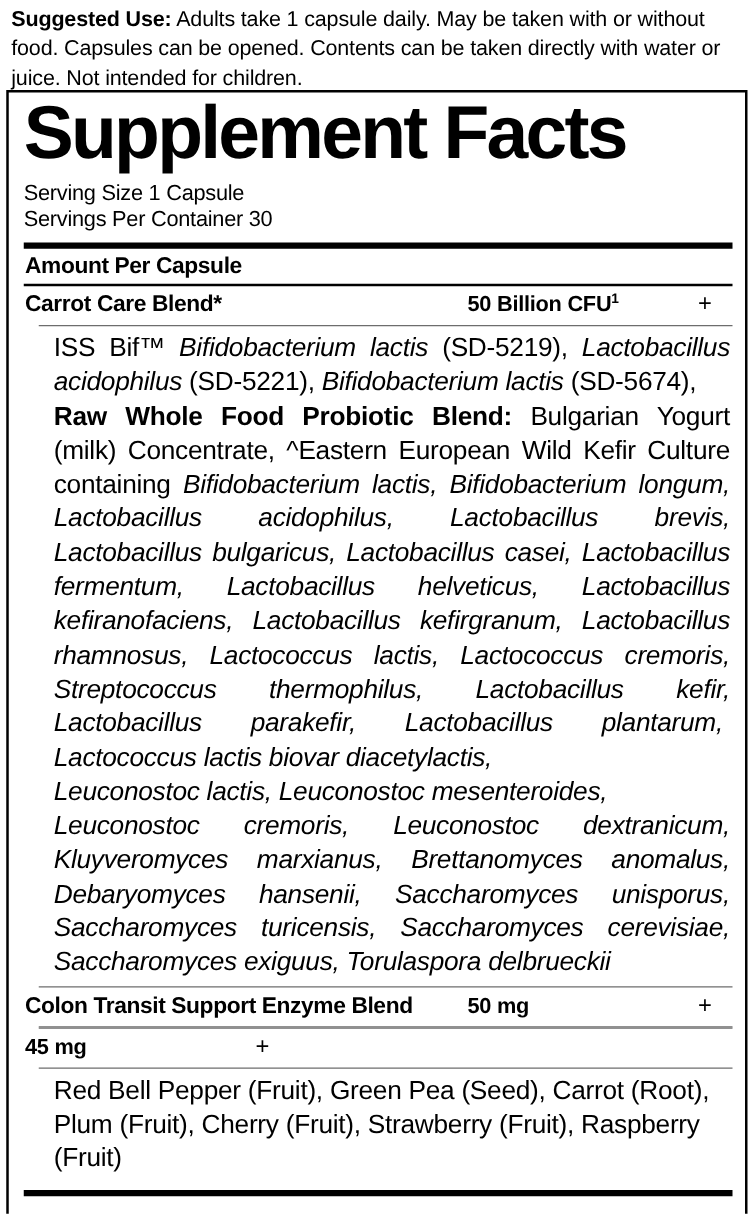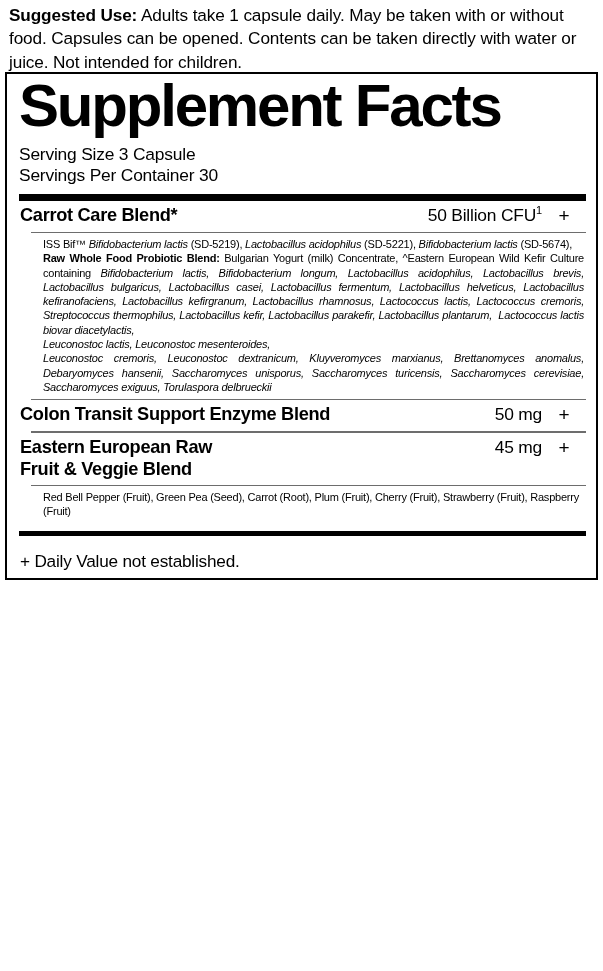--- a/index.html
+++ b/index.html
@@ -86,42 +86,42 @@
   }
   .blend-name {
     font-size: 18.2px;
     font-weight: 700;
     letter-spacing: -0.3px;
     line-height: 1.18;
     flex: 1 1 auto;
   }
   .blend-amount {
     font-size: 17.4px;
-    font-weight: 400;
+    font-weight: 700;
     letter-spacing: -0.2px;
     width: 168px;
-    text-align: right;
+    text-align: left;
     flex: 0 0 168px;
   }
   .blend-amount sup {
     font-size: 11px;
     vertical-align: super;
     line-height: 0;
   }
   .blend-dv {
     font-size: 19px;
     font-weight: 400;
     width: 44px;
     text-align: center;
     flex: 0 0 44px;
   }
 
   
   .detail {
-    font-size: 11px;
+    font-size: 21px;
     line-height: 1.30;
     letter-spacing: -0.22px;
     padding: 4px 2px 5px 26px;
     text-align: justify;
     text-justify: inter-word;
   }
   .detail.nojust { text-align: left; }
   .detail i, .detail em { font-style: italic; }
   .detail b { font-weight: 700; }
 
@@ -150,47 +150,47 @@
 
   <div class="suggested-use">
     <b>Suggested Use:</b><span> Adults take 1 capsule daily. May be taken with or without food. Capsules can be opened. Contents can be taken directly with water or juice. Not intended for children.</span>
   </div>
 
   <div class="facts-panel">
 
     <div class="facts-title">Supplement Facts</div>
 
     <div class="serving-lines">
-      <div>Serving Size 3 Capsule</div>
+      <div>Serving Size 1 Capsule</div>
       <div>Servings Per Container 30</div>
     </div>
 
     <div class="rule-heavy"></div>
 
+    <div class="amount-header">Amount Per Capsule</div>
 
     <div class="rule-med"></div>
 
     <div id="blend-container">
         <div class="blend-row">
           <div class="blend-name">Carrot Care Blend*</div>
           <div class="blend-amount">50 Billion CFU<sup>1</sup></div>
           <div class="blend-dv">+</div>
         </div>
         <div class="rule-thin"></div>
         <div class="detail">ISS Bif™ <i>Bifidobacterium lactis</i> (SD-5219), <i>Lactobacillus acidophilus</i> (SD-5221), <i>Bifidobacterium lactis</i> (SD-5674),<br><b>Raw Whole Food Probiotic Blend:</b> Bulgarian Yogurt (milk) Concentrate, ^Eastern European Wild Kefir Culture containing <i>Bifidobacterium lactis, Bifidobacterium longum, Lactobacillus acidophilus, Lactobacillus brevis, Lactobacillus bulgaricus, Lactobacillus casei, Lactobacillus fermentum, Lactobacillus helveticus, Lactobacillus kefiranofaciens, Lactobacillus kefirgranum, Lactobacillus rhamnosus, Lactococcus lactis, Lactococcus cremoris, Streptococcus thermophilus, Lactobacillus kefir, Lactobacillus parakefir, Lactobacillus plantarum,&nbsp; Lactococcus lactis biovar diacetylactis,</i><br><i>Leuconostoc lactis, Leuconostoc mesenteroides,</i><br><i>Leuconostoc cremoris, Leuconostoc dextranicum, Kluyveromyces marxianus, Brettanomyces anomalus, Debaryomyces hansenii, Saccharomyces unisporus, Saccharomyces turicensis, Saccharomyces cerevisiae, Saccharomyces exiguus, Torulaspora delbrueckii</i></div>
         <div class="rule-thin"></div>
         <div class="blend-row">
           <div class="blend-name">Colon Transit Support Enzyme Blend</div>
           <div class="blend-amount">50 mg</div>
           <div class="blend-dv">+</div>
         </div>
         <div class="rule-thin"></div>
         <div class="rule-thin"></div>
         <div class="blend-row">
-          <div class="blend-name">Eastern European Raw<br>Fruit &amp; Veggie Blend</div>
           <div class="blend-amount">45 mg</div>
           <div class="blend-dv">+</div>
         </div>
         <div class="rule-thin"></div>
         <div class="detail nojust">Red Bell Pepper (Fruit), Green Pea (Seed), Carrot (Root), Plum (Fruit), Cherry (Fruit), Strawberry (Fruit), Raspberry (Fruit)</div>
       </div>
 
     <div class="rule-heavy"></div>
 
     <div class="footnote">+ Daily Value not established.</div>

